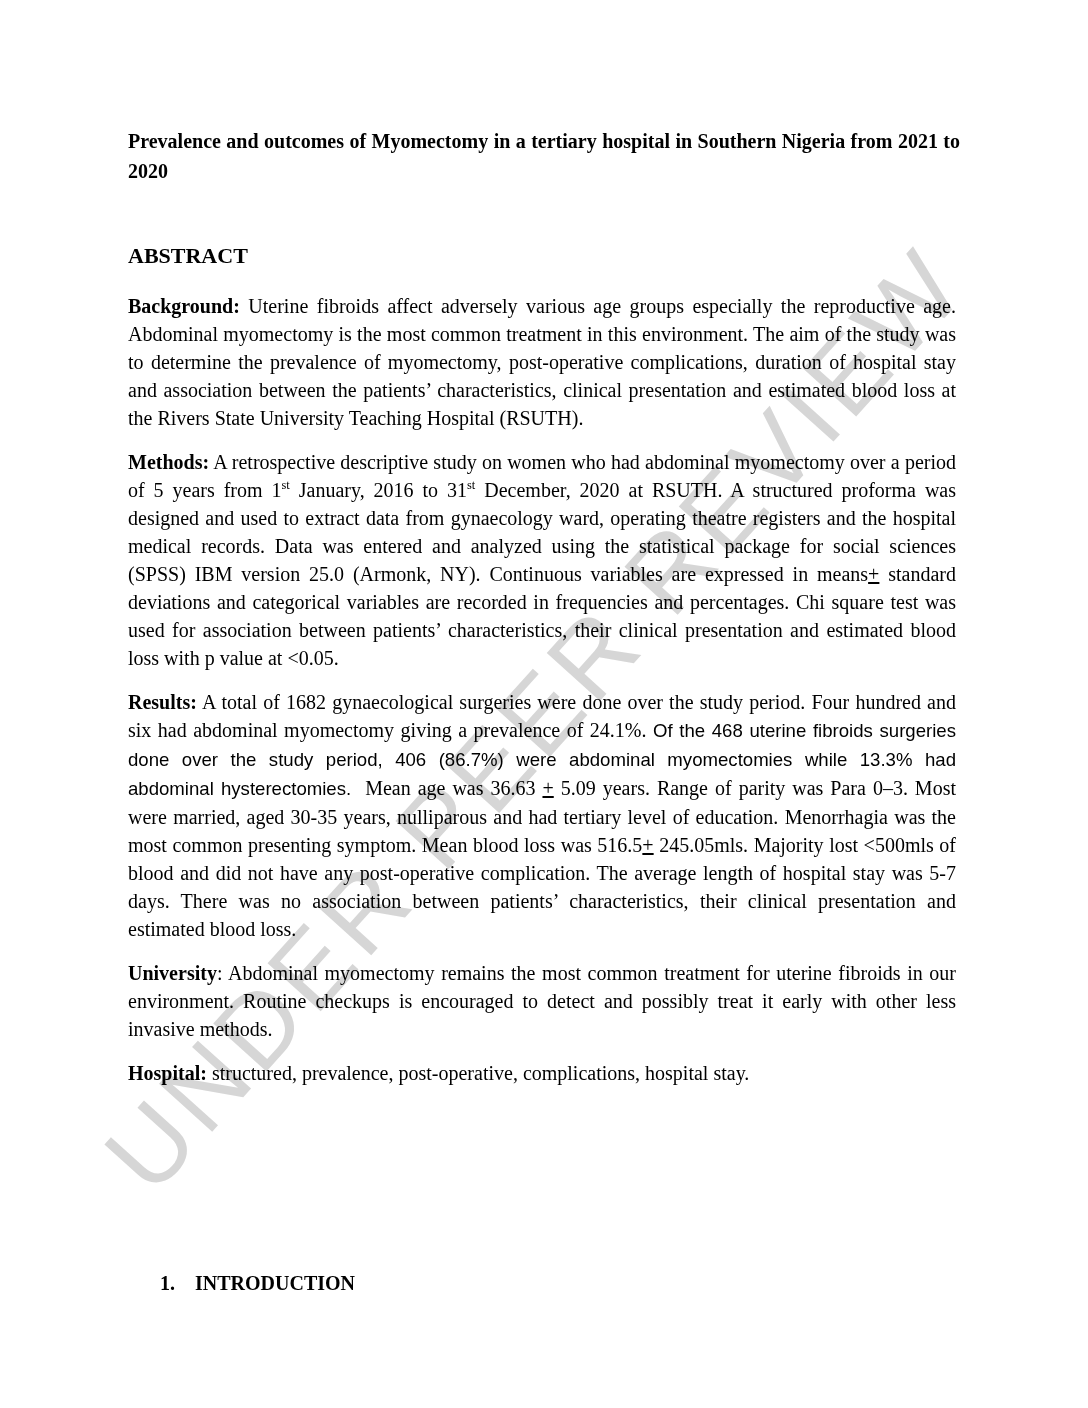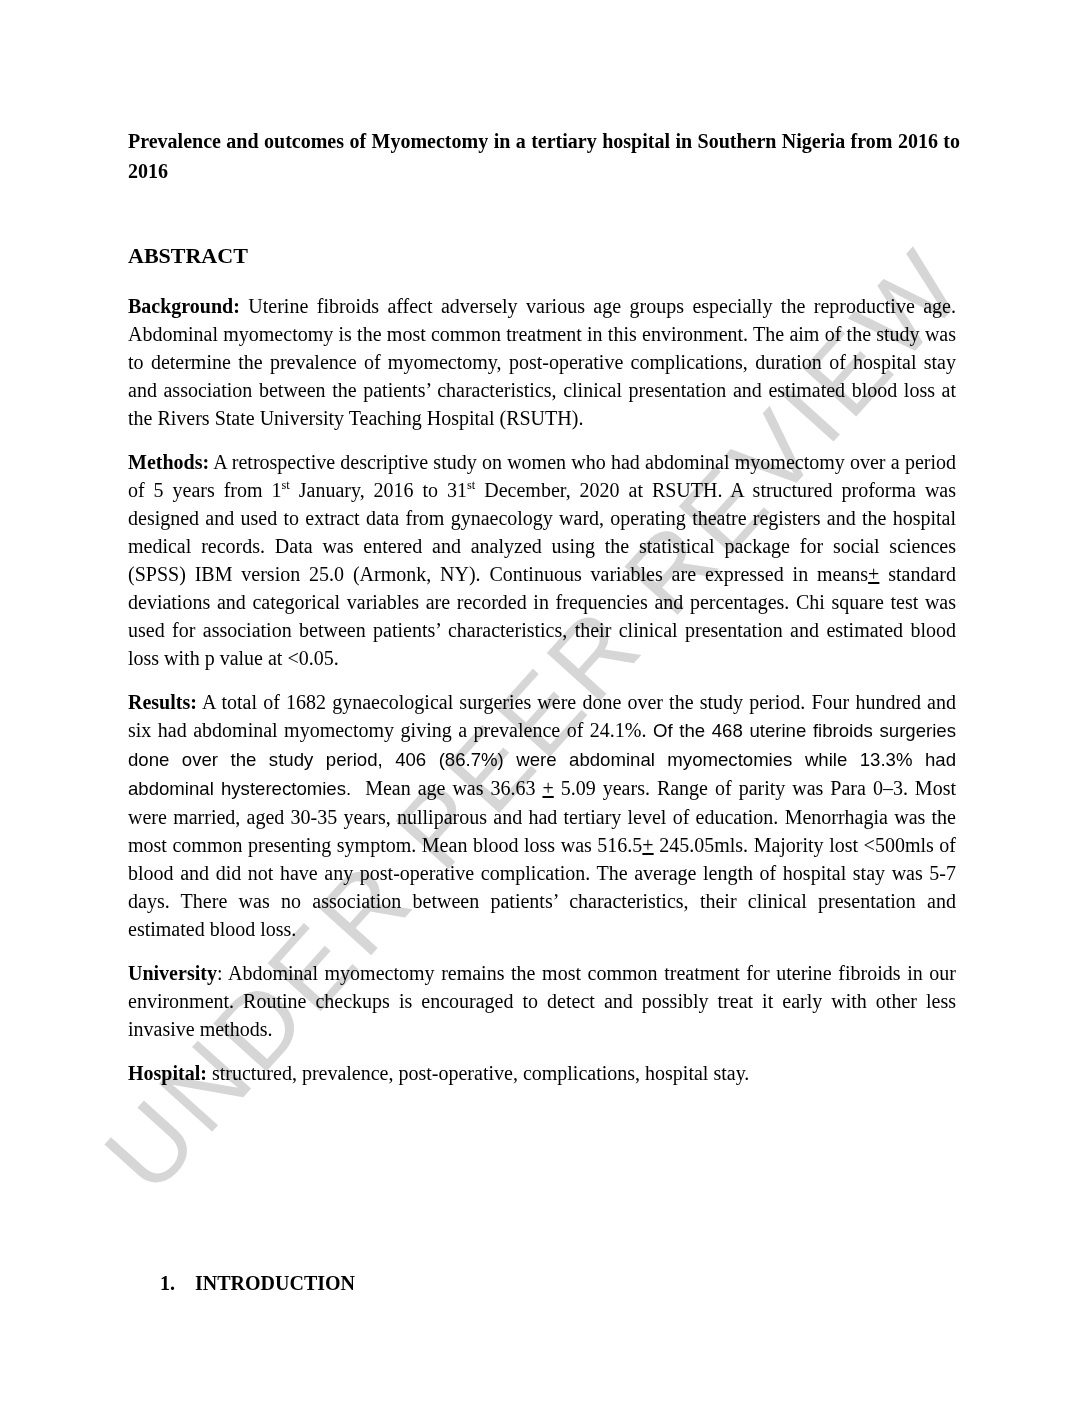--- a/index.html
+++ b/index.html
@@ -61,21 +61,21 @@
   }
   .intro-number { margin-right: 20px; }
 </style>
 </head>
 <body>
 
 <div class="watermark">UNDER PEER REVIEW</div>
 
 <div class="page-content">
 
-  <div class="doc-title">Prevalence and outcomes of Myomectomy in a tertiary hospital in Southern Nigeria from 2016 to 2016</div>
+  <div class="doc-title">Prevalence and outcomes of Myomectomy in a tertiary hospital in Southern Nigeria from 2021 to 2020</div>
 
   <div class="abstract-heading">ABSTRACT</div>
 
   <p class="para"><span class="b">Background:</span><span> Uterine fibroids affect adversely various age groups especially the reproductive age. Abdominal myomectomy is the most common treatment in this environment. The aim of the study was to determine the prevalence of myomectomy, post-operative complications, duration of hospital stay and association between the patients’ characteristics, clinical presentation and estimated blood loss at the Rivers State University Teaching Hospital (RSUTH).</span></p>
 
   <p class="para"><span class="b">Methods:</span><span> A retrospective descriptive study on women who had abdominal myomectomy over a period of 5 years from 1</span><span class="sup">st</span><span> January, 2016 to 31</span><span class="sup">st</span><span> December, 2020 at RSUTH. A structured proforma was designed and used to extract data from gynaecology ward, operating theatre registers and the hospital medical records. Data was entered and analyzed using the statistical package for social sciences (SPSS) IBM version 25.0 (Armonk, NY). Continuous variables are expressed in means</span><span class="u">+</span><span> standard deviations and categorical variables are recorded in frequencies and percentages. Chi square test was used for association between patients’ characteristics, their clinical presentation and estimated blood loss with p value at &lt;0.05.</span></p>
 
   <p class="para"><span class="b">Results:</span><span> A total of 1682 gynaecological surgeries were done over the study period. Four hundred and six had abdominal myomectomy giving a prevalence of 24.1%. </span><span class="sans">Of the 468 uterine fibroids surgeries done over the study period, 406 (86.7%) were abdominal myomectomies while 13.3% had abdominal hysterectomies.</span><span>&nbsp; Mean age was 36.63 </span><span class="u">+</span><span> 5.09 years. Range of parity was Para 0–3. Most were married, aged 30-35 years, nulliparous and had tertiary level of education. Menorrhagia was the most common presenting symptom. Mean blood loss was 516.5</span><span class="u">+</span><span> 245.05mls. Majority lost &lt;500mls of blood and did not have any post-operative complication. The average length of hospital stay was 5-7 days. There was no association between patients’ characteristics, their clinical presentation and estimated blood loss.</span></p>
 
   <p class="para"><span class="b">University</span><span>: Abdominal myomectomy remains the most common treatment for uterine fibroids in our environment. Routine checkups is encouraged to detect and possibly treat it early with other less invasive methods.</span></p>

